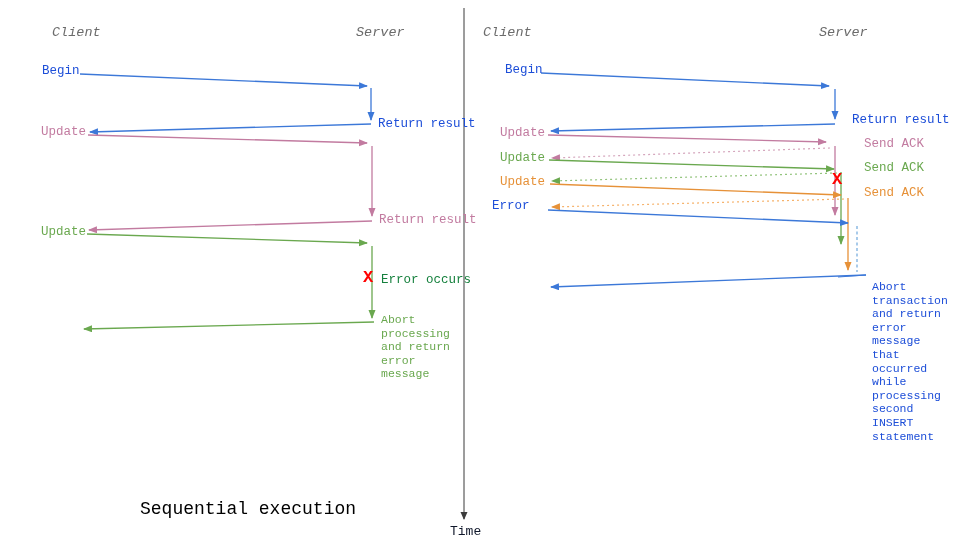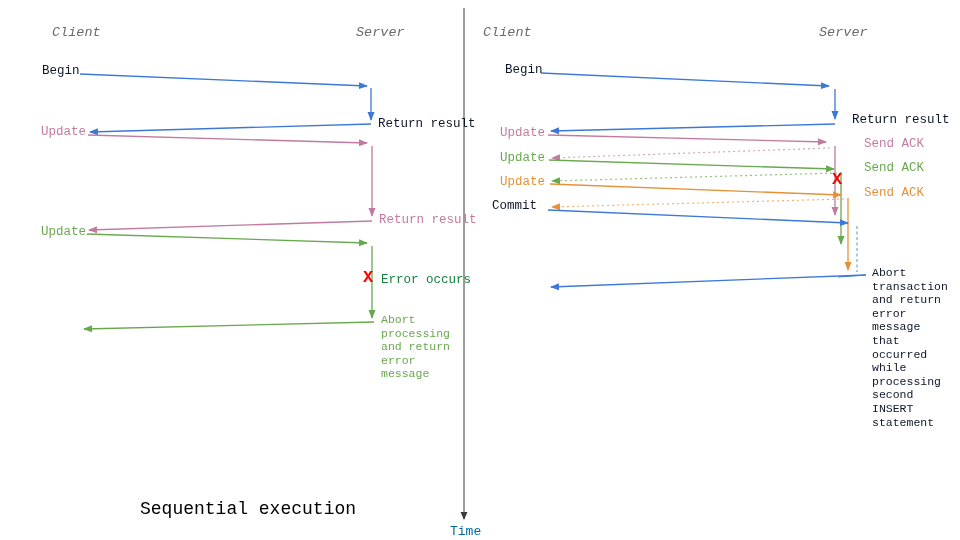--- a/index.html
+++ b/index.html
@@ -1,29 +1,29 @@
 <!DOCTYPE html>
 <html><head>
 <meta charset="utf-8">
 <style>
   html,body{margin:0;padding:0;background:#ffffff;}
   .stage{position:relative;width:960px;height:540px;background:#ffffff;overflow:hidden;
          font-family:Liberation Mono, monospace;}
   .stage svg{position:absolute;left:0;top:0;}
   .lbl{position:absolute;white-space:nowrap;font-size:12.5px;line-height:13px;}
   .hdr{font-style:italic;color:#6b6b6b;font-size:13.5px;}
-  .blue{color:#0f172a;}
+  .blue{color:#1d4ed8;}
   .pink{color:#c27ba0;}
   .green{color:#6aa84f;}
   .orange{color:#e69138;}
   .red{color:#15803d;}
   .xmark{font-size:17px;font-weight:700;color:#f00;line-height:15px;}
   .wrap{white-space:normal;width:80px;font-size:11.5px;line-height:13.6px;}
   .caption{color:#000;font-size:18px;text-align:left;}
-  .time{color:#0369a1;font-size:13px;}
+  .time{color:#0f172a;font-size:13px;}
 </style>
 </head>
 <body>
 
 <div class="stage">
 
   <svg width="960" height="540" viewBox="0 0 960 540">
     <defs>
       <marker id="ab" markerUnits="userSpaceOnUse" markerWidth="10" markerHeight="8" refX="8" refY="3.5" orient="auto">
           <path d="M0,0 L9,3.5 L0,7 Z" fill="#3c78d8"></path>
@@ -93,19 +93,19 @@
   <span class="lbl hdr" style="left:819px;top:26px;">Server</span>
 
   <span class="lbl blue" style="left:505px;top:64px;">Begin</span>
   <span class="lbl blue" style="left:852px;top:114px;">Return result</span>
   <span class="lbl pink" style="left:500px;top:127px;">Update</span>
   <span class="lbl pink" style="left:864px;top:138px;">Send ACK</span>
   <span class="lbl green" style="left:500px;top:152px;">Update</span>
   <span class="lbl green" style="left:864px;top:162px;">Send ACK</span>
   <span class="lbl orange" style="left:500px;top:176px;">Update</span>
   <span class="lbl orange" style="left:864px;top:187px;">Send ACK</span>
-  <span class="lbl blue" style="left:492px;top:200px;">Commit</span>
+  <span class="lbl blue" style="left:492px;top:200px;">Error</span>
   <span class="lbl xmark" style="left:832px;top:172px;">X</span>
-  <span class="lbl blue wrap" style="left:872px;top:266px;">Abort transaction and return error message that occurred while processing second INSERT statement</span>
+  <span class="lbl blue wrap" style="left:872px;top:280px;">Abort transaction and return error message that occurred while processing second INSERT statement</span>
 
   <span class="lbl time" style="left:450px;top:525px;">Time</span>
 
 </div>
 
 </body></html>

